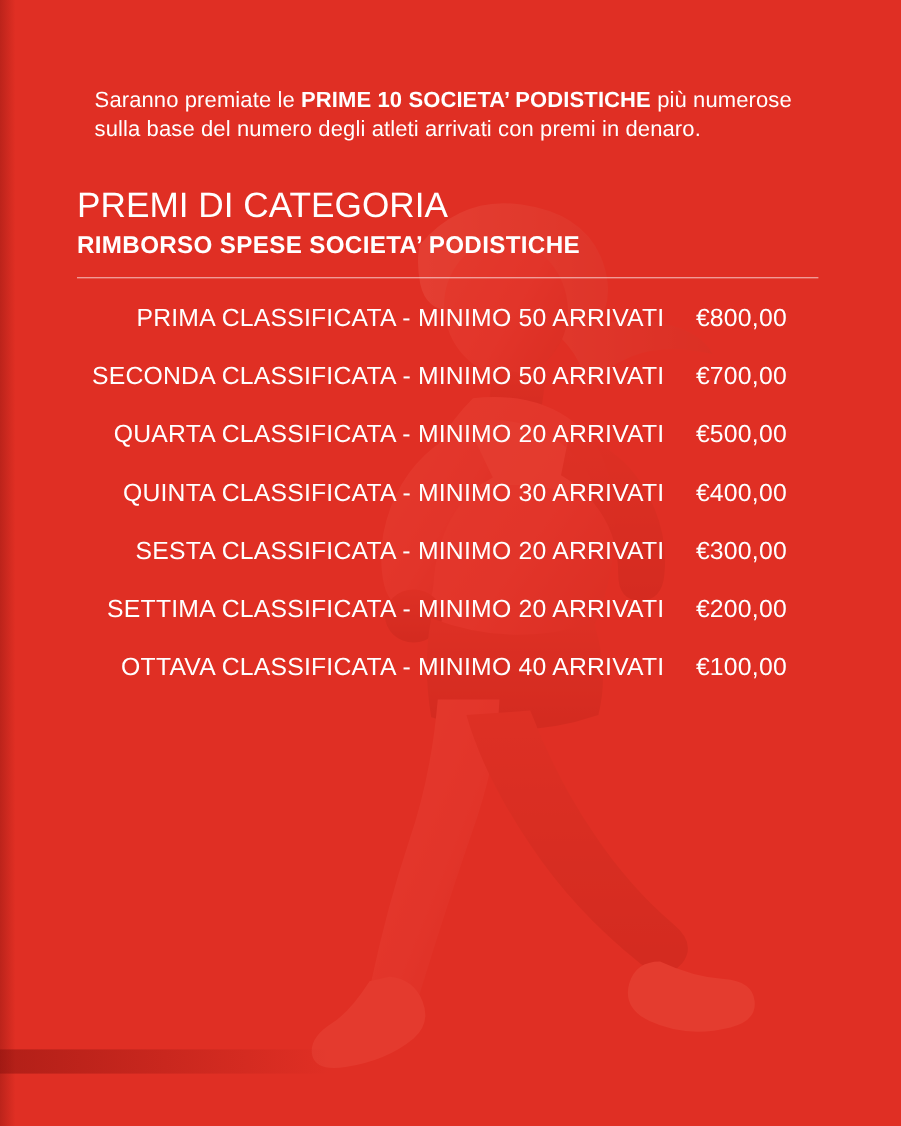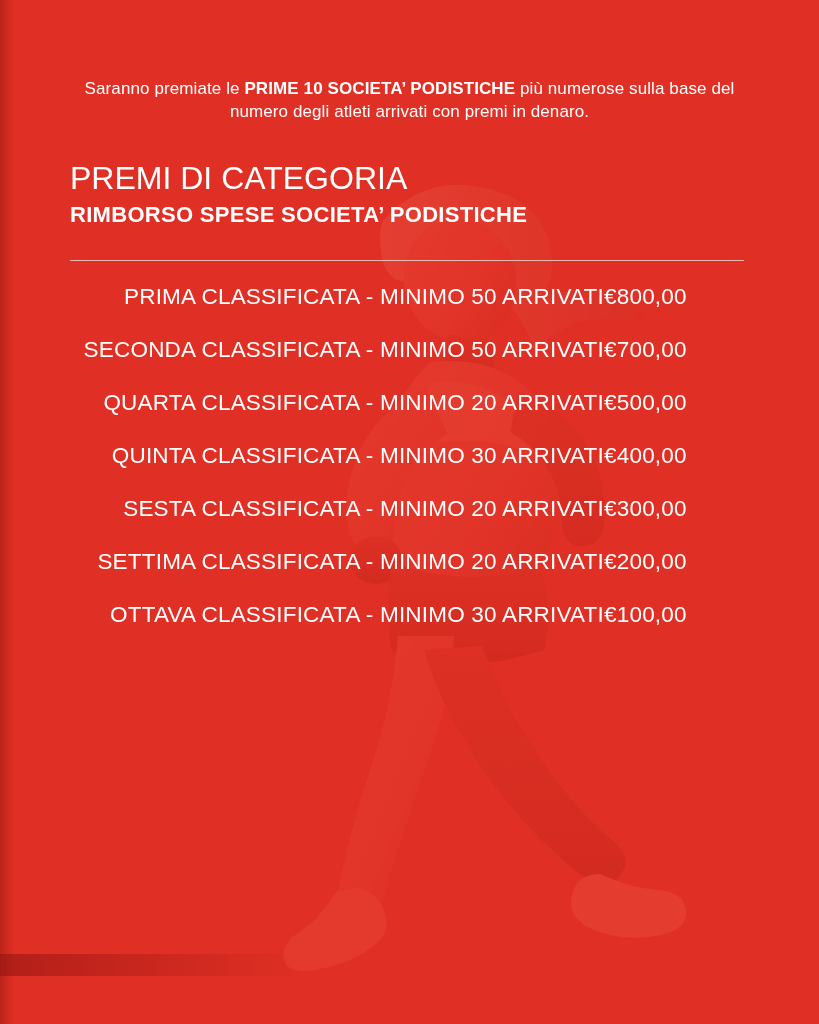--- a/index.html
+++ b/index.html
@@ -55,27 +55,26 @@
 
   
   .page {
     position: relative;
     z-index: 2;
     padding: 78px 70px 0 70px;
     box-sizing: border-box;
   }
 
   .intro {
-    font-size: 17px;
+    font-size: 20px;
     line-height: 1.33;
     font-weight: 400;
     letter-spacing: 0.1px;
-    margin: 0 0 34px 0;
+    margin: 0 0 34px 16px;
     max-width: 690px;
-    text-align: center;
   }
   .intro .bold {
     font-weight: 700;
   }
 
   .section-heading {
     font-size: 32px;
     line-height: 1.33;
     font-weight: 400;
     margin: 0 0 2px 0;
@@ -85,21 +84,21 @@
     line-height: 1.33;
     font-weight: 400;
     margin: 0 0 48px 0;
     max-width: 700px;
   }
 
   .table-title {
     font-size: 22px;
     font-weight: 700;
     letter-spacing: 0.3px;
-    margin: 0 0 32px 0;
+    margin: 0 0 16px 0;
   }
 
   .divider {
     height: 1px;
     background: rgba(255,255,255,0.65);
     width: 674px;
     margin: 0 0 10px 0;
   }
 
   .prize-table {
@@ -114,21 +113,21 @@
     font-weight: 400;
     letter-spacing: 0.2px;
     vertical-align: middle;
     padding: 0;
     white-space: nowrap;
   }
   .prize-table td.label {
     text-align: right;
   }
   .prize-table td.amount {
-    text-align: left;
+    text-align: center;
     width: 140px;
   }
 </style>
 </head>
 <body>
 
 <div class="bg-art">
   <svg class="runner" viewBox="0 0 700 900" preserveAspectRatio="xMidYMid meet">
     <defs>
       <linearGradient id="skin" x1="0" y1="0" x2="1" y2="1">
@@ -206,19 +205,19 @@
       </tr>
       <tr>
         <td class="label">SESTA CLASSIFICATA - MINIMO 20 ARRIVATI</td>
         <td class="amount">€300,00</td>
       </tr>
       <tr>
         <td class="label">SETTIMA CLASSIFICATA - MINIMO 20 ARRIVATI</td>
         <td class="amount">€200,00</td>
       </tr>
       <tr>
-        <td class="label">OTTAVA CLASSIFICATA - MINIMO 30 ARRIVATI</td>
+        <td class="label">OTTAVA CLASSIFICATA - MINIMO 40 ARRIVATI</td>
         <td class="amount">€100,00</td>
       </tr>
     </tbody>
   </table>
 
 </div>
 
 </body></html>

